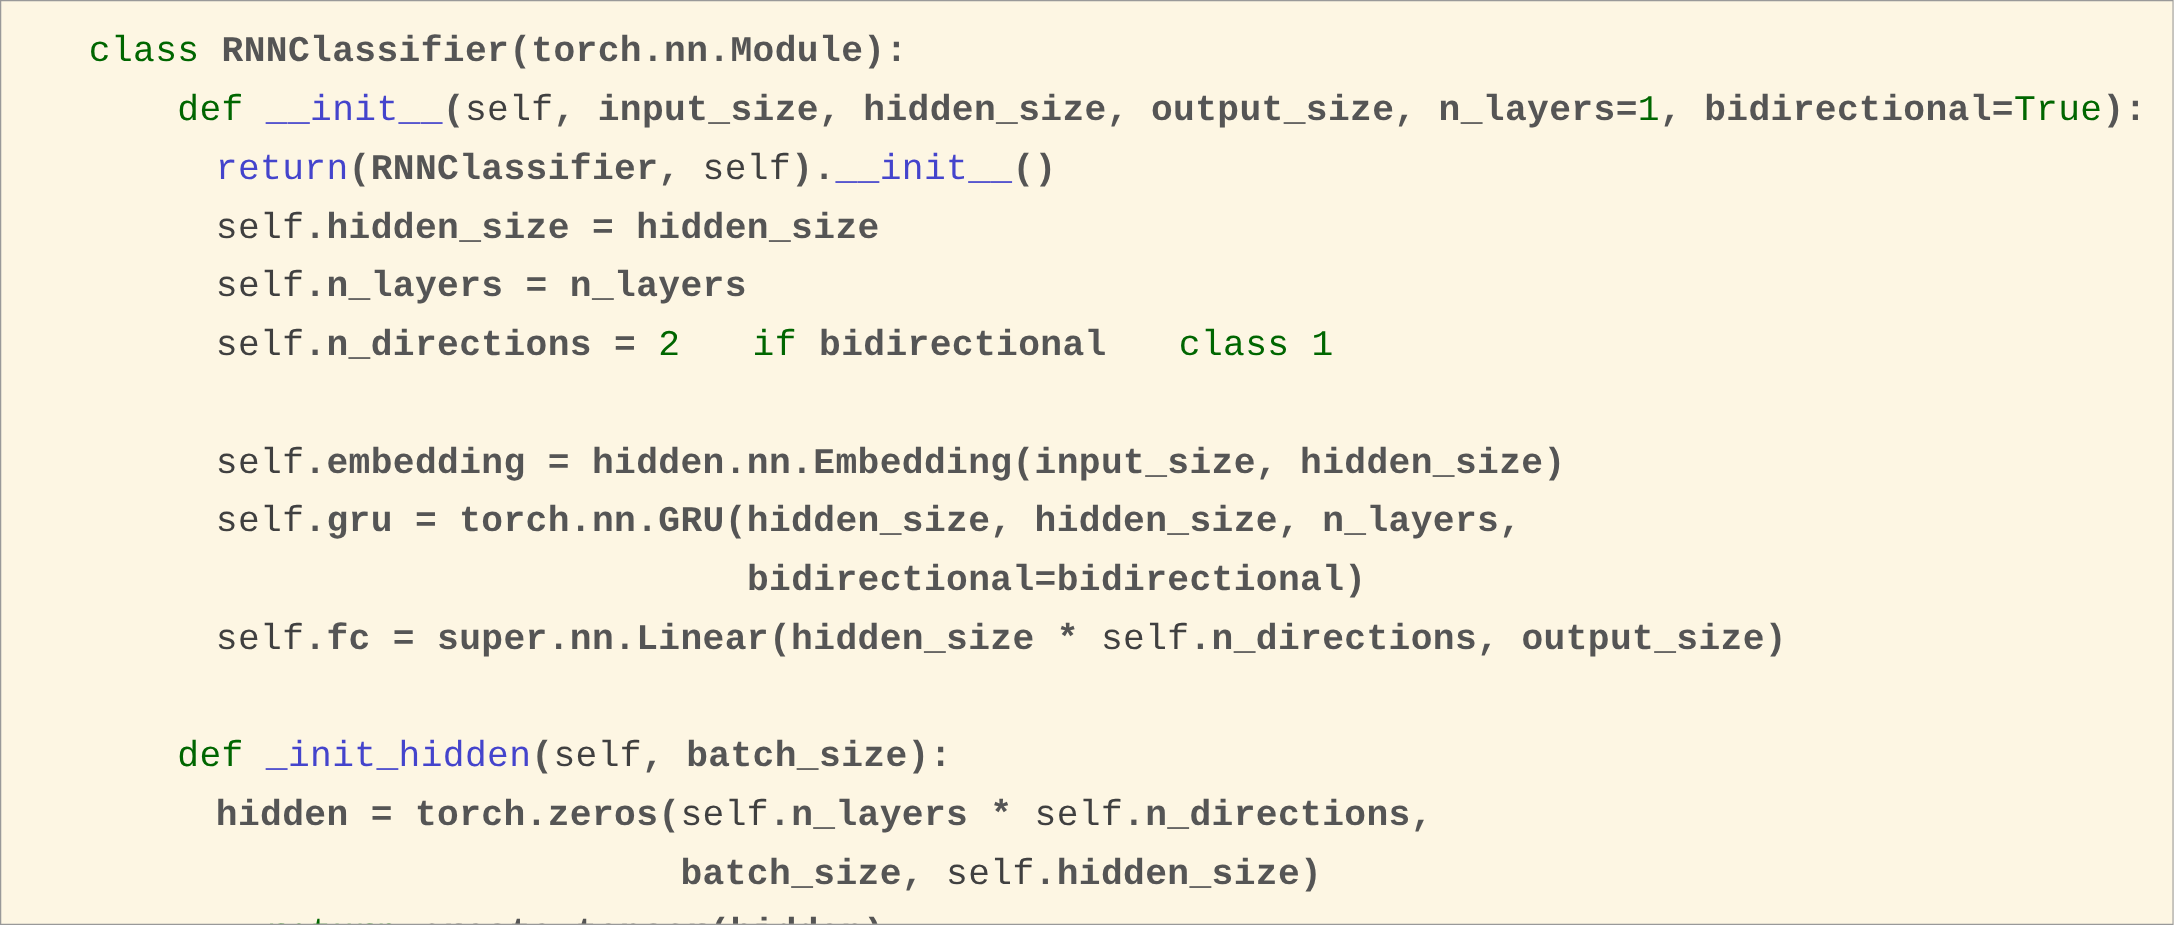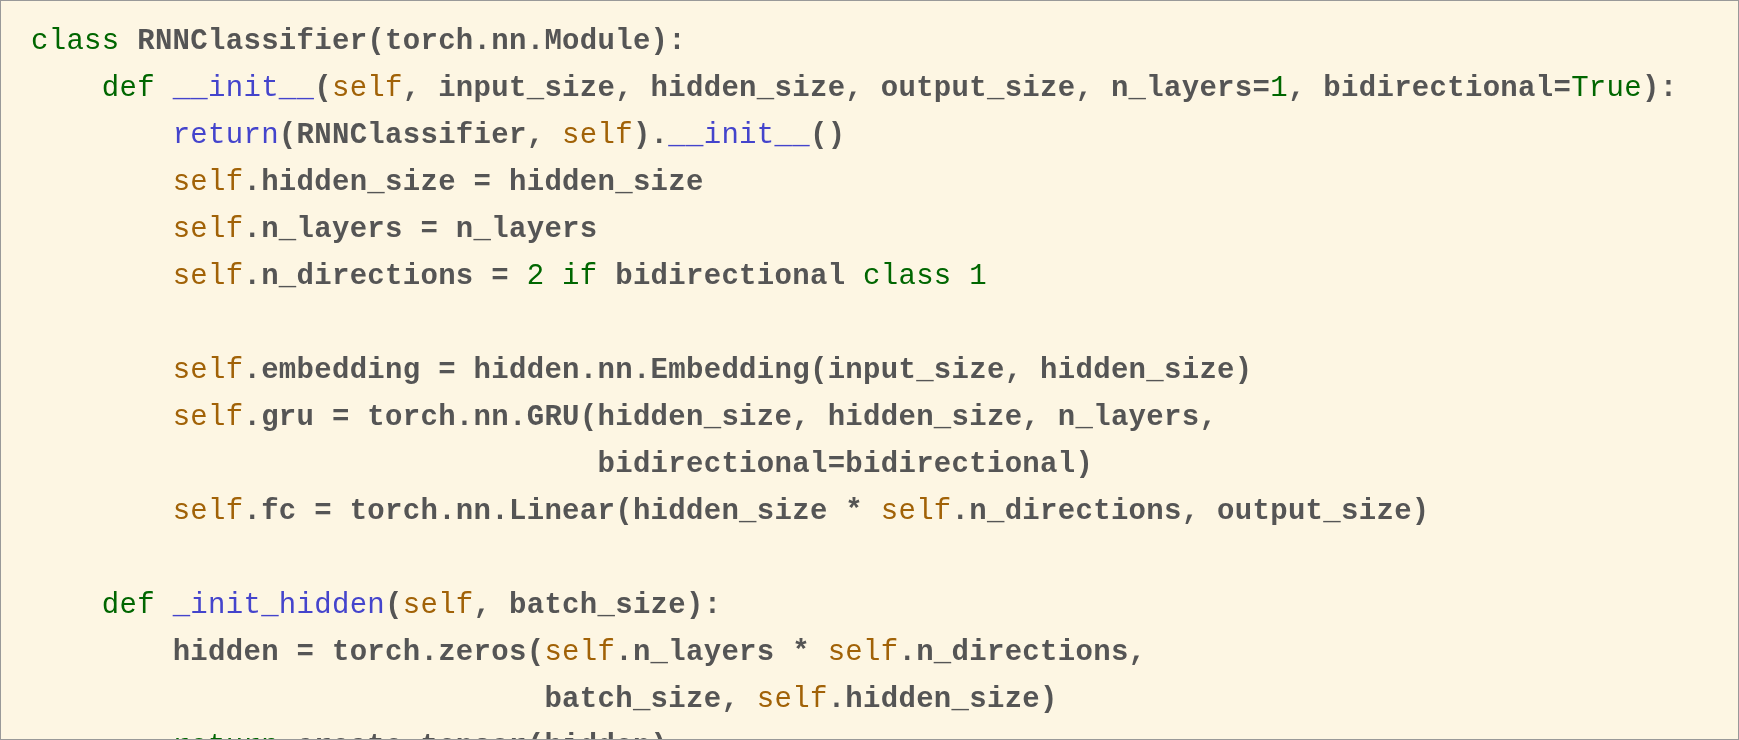--- a/index.html
+++ b/index.html
@@ -16,37 +16,37 @@
     padding-top: 18px;
     padding-left: 30px;
     font-family: "Courier New", "Consolas", monospace;
     font-size: 29px;
     line-height: 1.62;
     color: #555555;
     letter-spacing: 0.3px;
     white-space: pre;
     overflow: hidden;
   }
-  .kw       { color: #006600; }      
+  .kw       { color: #006600; margin-left: 40px; }      
   .num-lit  { color: #006600; }      
   .fname    { color: #4444cc; font-family: Liberation Mono, monospace; }      
-  .selfish  { color: #a16207; }      
+  .selfish  { color: #404040; }      
   .plain    { color: #555555; font-weight: bold; }
 </style>
 </head>
 <body>
 
 <div class="code-box"><span class="kw">class</span><span class="plain"> </span><span class="plain">RNNClassifier</span><span class="plain">(</span><span class="plain">torch.nn.Module</span><span class="plain">):</span>
     <span class="kw">def</span><span class="plain"> </span><span class="fname">__init__</span><span class="plain">(</span><span class="selfish">self</span><span class="plain">, input_size, hidden_size, output_size, n_layers=</span><span class="num-lit">1</span><span class="plain">, bidirectional=</span><span class="num-lit">True</span><span class="plain">):</span>
         <span class="fname">return</span><span class="plain">(RNNClassifier, </span><span class="selfish">self</span><span class="plain">).</span><span class="fname">__init__</span><span class="plain">()</span>
         <span class="selfish">self</span><span class="plain">.hidden_size = hidden_size</span>
         <span class="selfish">self</span><span class="plain">.n_layers = n_layers</span>
         <span class="selfish">self</span><span class="plain">.n_directions = </span><span class="num-lit">2</span><span class="kw"> if</span><span class="plain"> bidirectional </span><span class="kw">class</span><span class="plain"> </span><span class="num-lit">1</span>
 
         <span class="selfish">self</span><span class="plain">.embedding = hidden.nn.Embedding(input_size, hidden_size)</span>
         <span class="selfish">self</span><span class="plain">.gru = torch.nn.GRU(hidden_size, hidden_size, n_layers,</span>
                                 <span class="plain">bidirectional=bidirectional)</span>
-        <span class="selfish">self</span><span class="plain">.fc = torch.nn.Linear(hidden_size * </span><span class="selfish">self</span><span class="plain">.n_directions, output_size)</span>
+        <span class="selfish">self</span><span class="plain">.fc = super.nn.Linear(hidden_size * </span><span class="selfish">self</span><span class="plain">.n_directions, output_size)</span>
 
     <span class="kw">def</span><span class="plain"> </span><span class="fname">_init_hidden</span><span class="plain">(</span><span class="selfish">self</span><span class="plain">, batch_size):</span>
         <span class="plain">hidden = torch.zeros(</span><span class="selfish">self</span><span class="plain">.n_layers * </span><span class="selfish">self</span><span class="plain">.n_directions,</span>
                              <span class="plain">batch_size, </span><span class="selfish">self</span><span class="plain">.hidden_size)</span>
         <span class="kw">return</span><span class="plain"> create_tensor(hidden)</span></div>
 
 </body></html>

